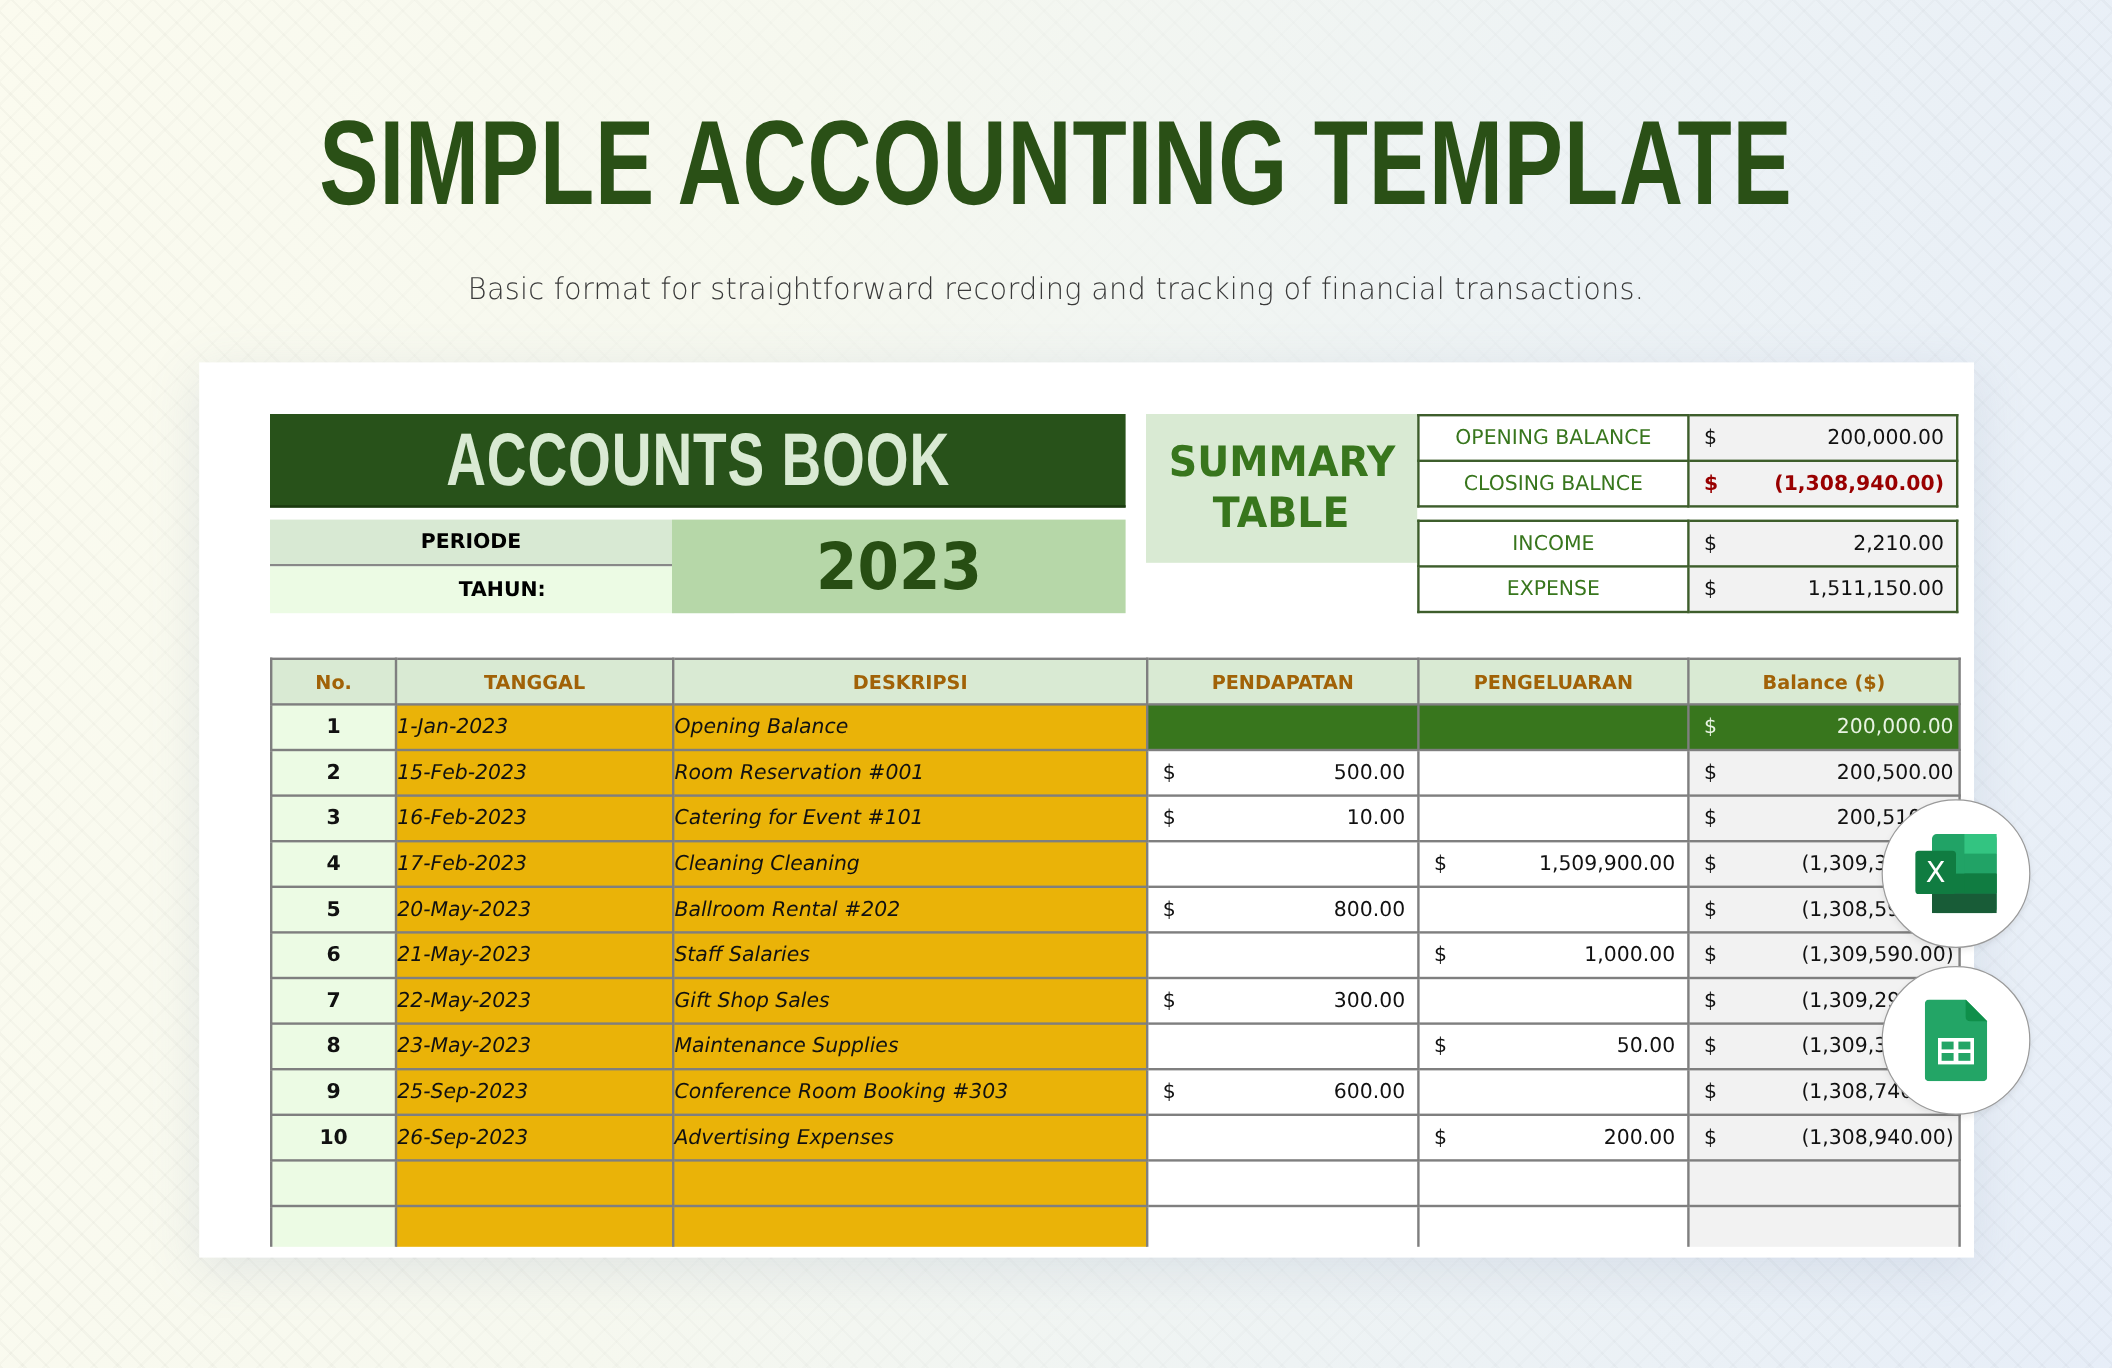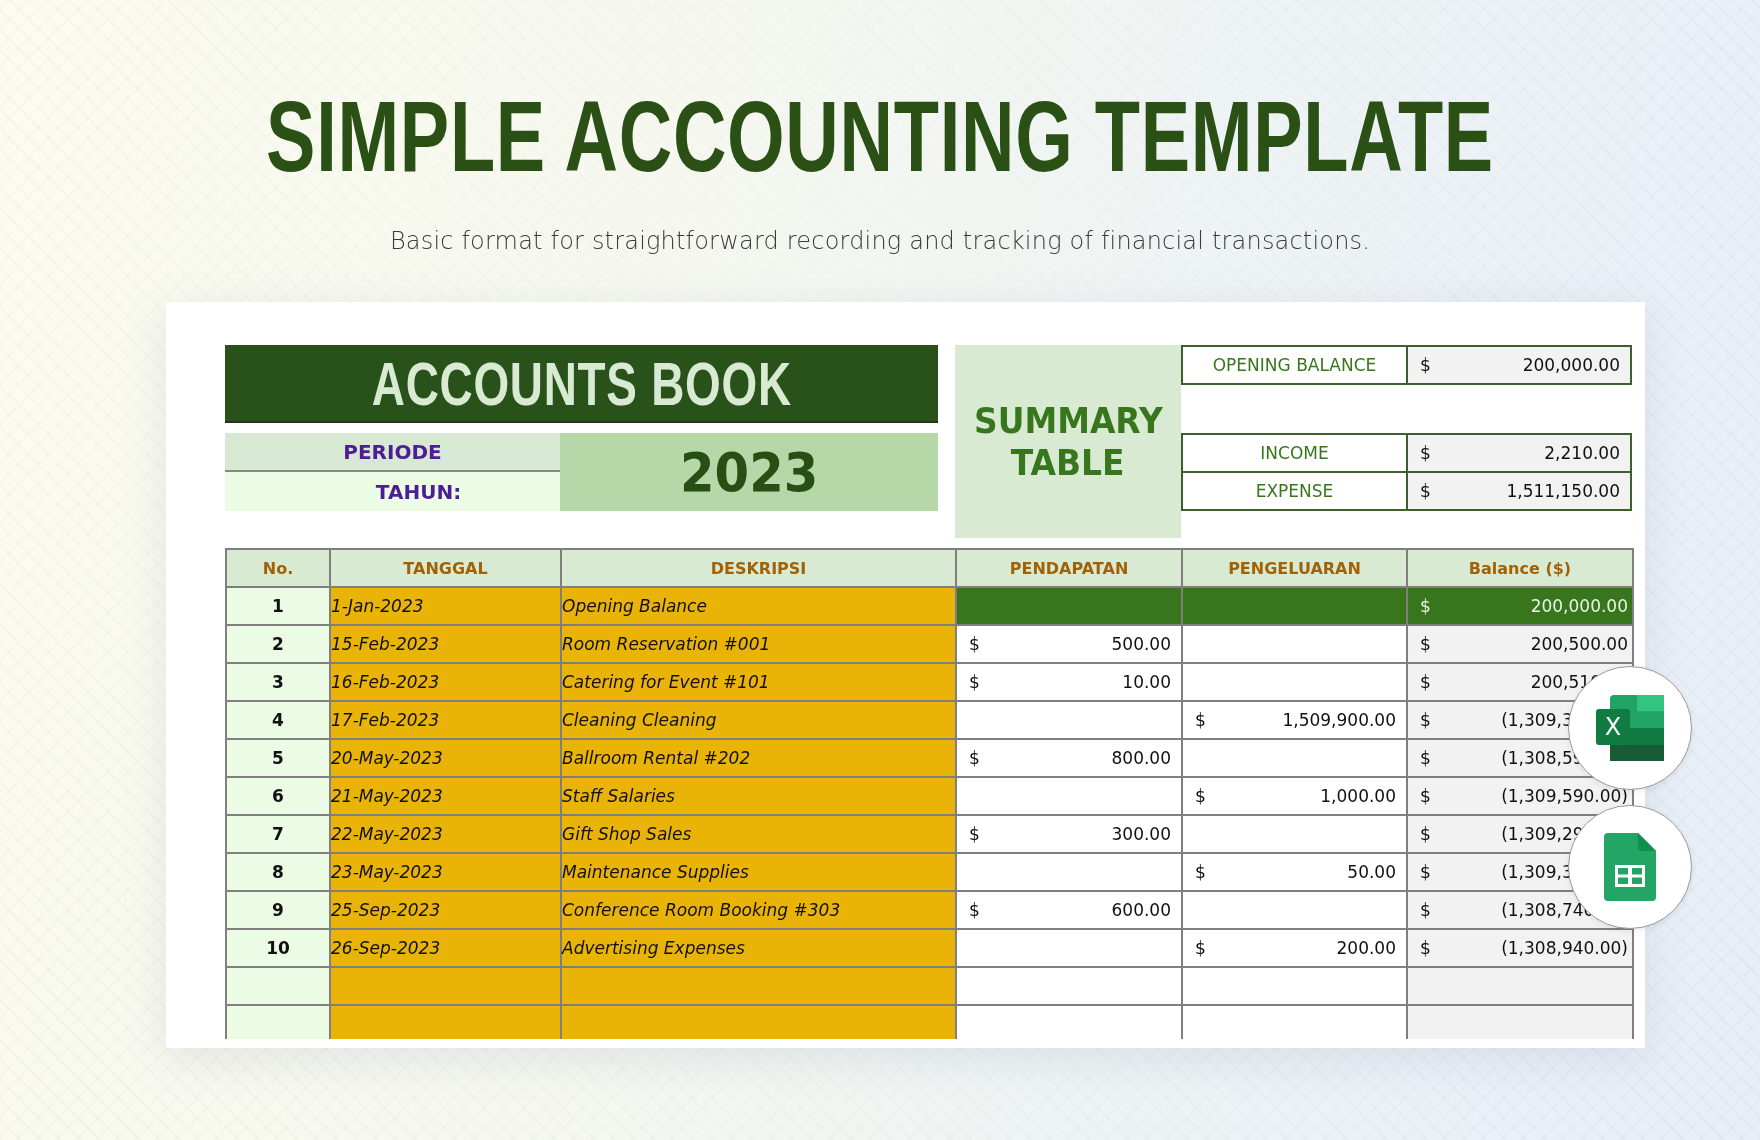--- a/index.html
+++ b/index.html
@@ -50,32 +50,32 @@
     position: absolute; left: 225px; top: 433px; width: 335px; height: 39px;
     background: #d8e9d3; border-bottom: 2px solid #888;
     display: flex; align-items: center; justify-content: center;
   }
   .tahun {
     position: absolute; left: 225px; top: 472px; width: 387px; height: 39px;
     background: #ecfbe4;
     display: flex; align-items: center; justify-content: center;
   }
   .periode span, .tahun span {
-    font-family: "DejaVu Sans", sans-serif; font-weight: 700; font-size: 20px; color: #4c1d95;
+    font-family: "DejaVu Sans", sans-serif; font-weight: 700; font-size: 17px; color: #000000;
   }
   .year {
     position: absolute; left: 560px; top: 433px; width: 378px; height: 78px;
     background: #b6d7a8; display: flex; align-items: center; justify-content: center;
   }
   .year span {
     font-family: "DejaVu Sans", sans-serif; font-weight: 700; font-size: 54px; color: #274e13;
     display: inline-block; transform: scaleX(0.92);
   }
   .sum-box {
-    position: absolute; left: 955px; top: 345px; width: 226px; height: 193px;
+    position: absolute; left: 955px; top: 345px; width: 226px; height: 124px;
     background: #d9ead3;
     display: flex; flex-direction: column; align-items: center; justify-content: center;
   }
   .sum-box span {
     font-family: "DejaVu Sans", sans-serif; font-weight: 700; font-size: 35px; line-height: 42px;
     color: #38761d; display: block; transform: scaleX(0.94);
   }
   .sum-table {
     position: absolute; left: 1181px; width: 451px; border-collapse: collapse;
   }
@@ -146,20 +146,27 @@
   <span>TABLE</span>
 </div>
 
 <table class="sum-table" style="top:345px;">
   <tbody>
       <tr>
     <td class="lbl">OPENING BALANCE</td>
     <td class="val">
       <span class="cur">$</span>
       <span class="amt">200,000.00</span>
+    </td>
+  </tr>
+  <tr>
+    <td class="lbl">CLOSING BALNCE</td>
+    <td class="val neg">
+      <span class="cur">$</span>
+      <span class="amt">(1,308,940.00)</span>
     </td>
   </tr>
 </tbody>
   </table>
 
 <table class="sum-table" style="top:433px;">
   <tbody>
       <tr>
     <td class="lbl">INCOME</td>
     <td class="val">

